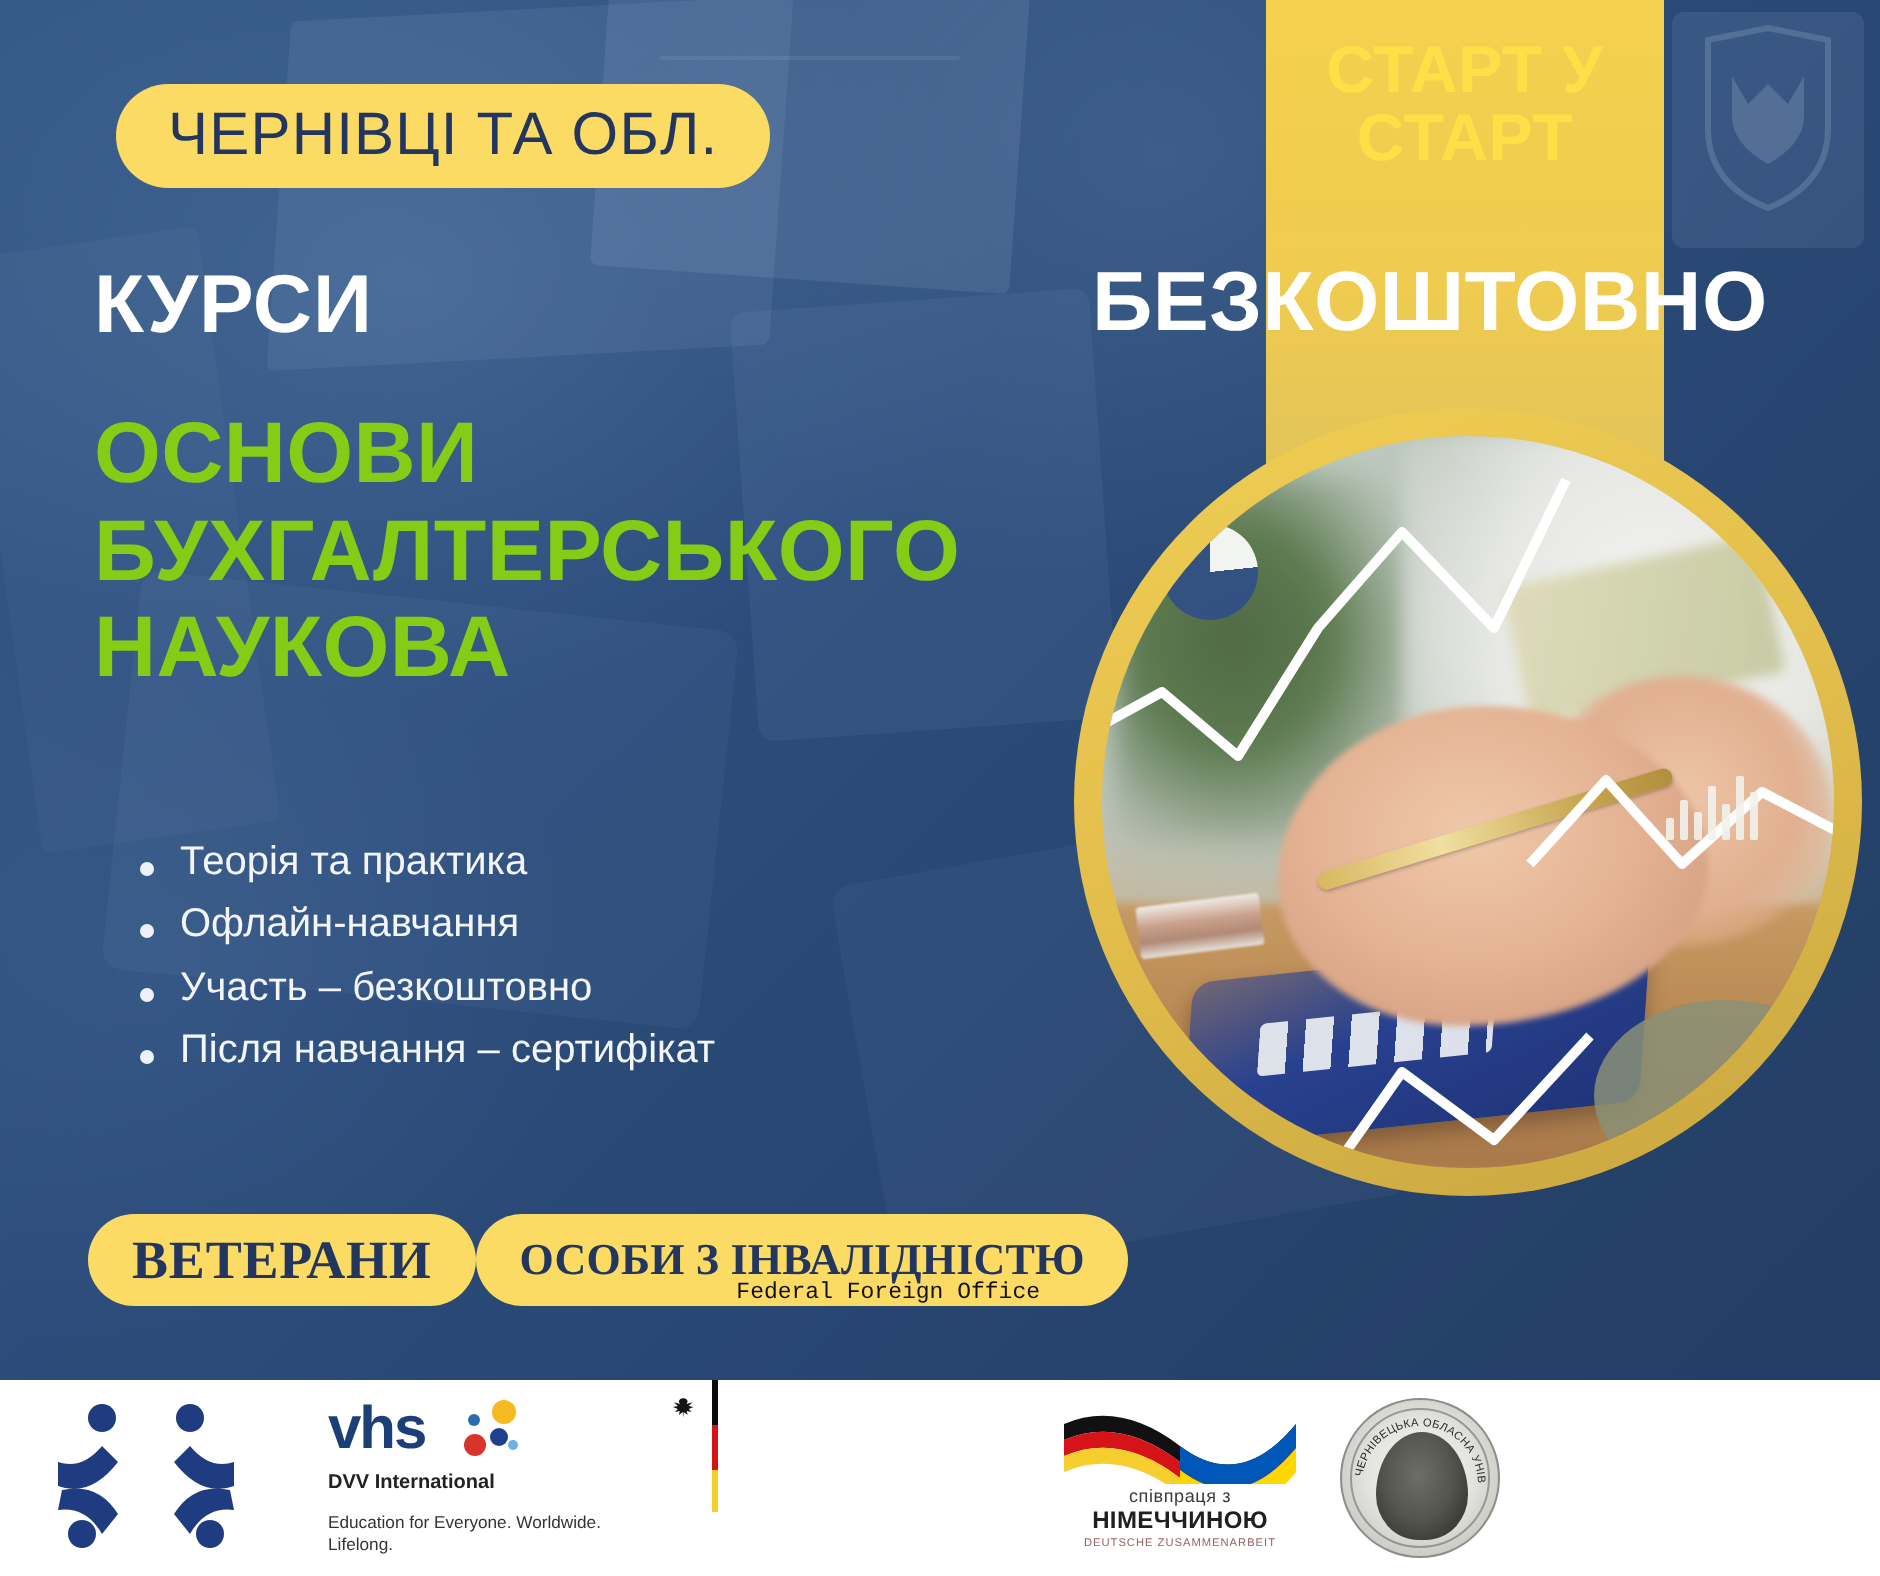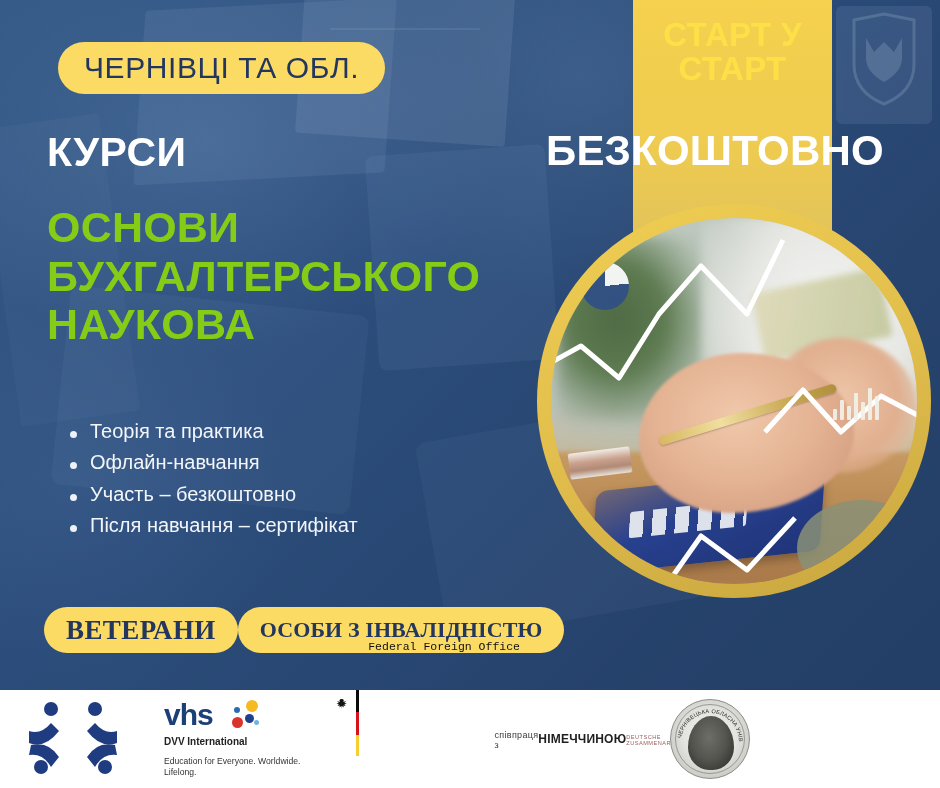--- a/index.html
+++ b/index.html
@@ -254,21 +254,21 @@
   .tag{color:#333;font-size:8.6px;line-height:1.32;margin-top:9px;}
 
   
   .logo-4{width:185px;height:98px;align-items:flex-start;padding-left:6px;}
   .eagle{width:28px;height:30px;margin-right:7px;}
   .flagbar{width:7px;height:66px;
     background:linear-gradient(180deg,#0b0b0b 0 34%,#D7131A 34% 68%,#F6CE2E 68% 100%);}
   .ffo{color:#111;font-size:11.5px;margin-left:9px;margin-top:-50px;white-space:nowrap;font-family:Liberation Mono, monospace;}
 
   
-  .logo-5{width:140px;height:98px;flex-direction:row;}
+  .logo-5{width:140px;height:98px;flex-direction:column;}
   .ribbon{width:120px;height:38px;}
   .coop-1{color:#3a3a3a;font-size:9px;letter-spacing:.3px;margin-top:1px;}
   .coop-2{color:#1f1f1f;font-size:12px;font-weight:bold;letter-spacing:.2px;}
   .coop-3{color:#9a5f5f;font-size:5.6px;letter-spacing:.5px;margin-top:2px;}
 
   
   .logo-6{width:100px;height:98px;}
   .seal{width:78px;height:78px;border-radius:50%;position:relative;overflow:hidden;
     background:radial-gradient(circle at 50% 46%, #f4f4f2 0%, #e3e3e0 46%, #cfcfca 70%, #b9b9b3 100%);
     border:1px solid #8d8d88;}

